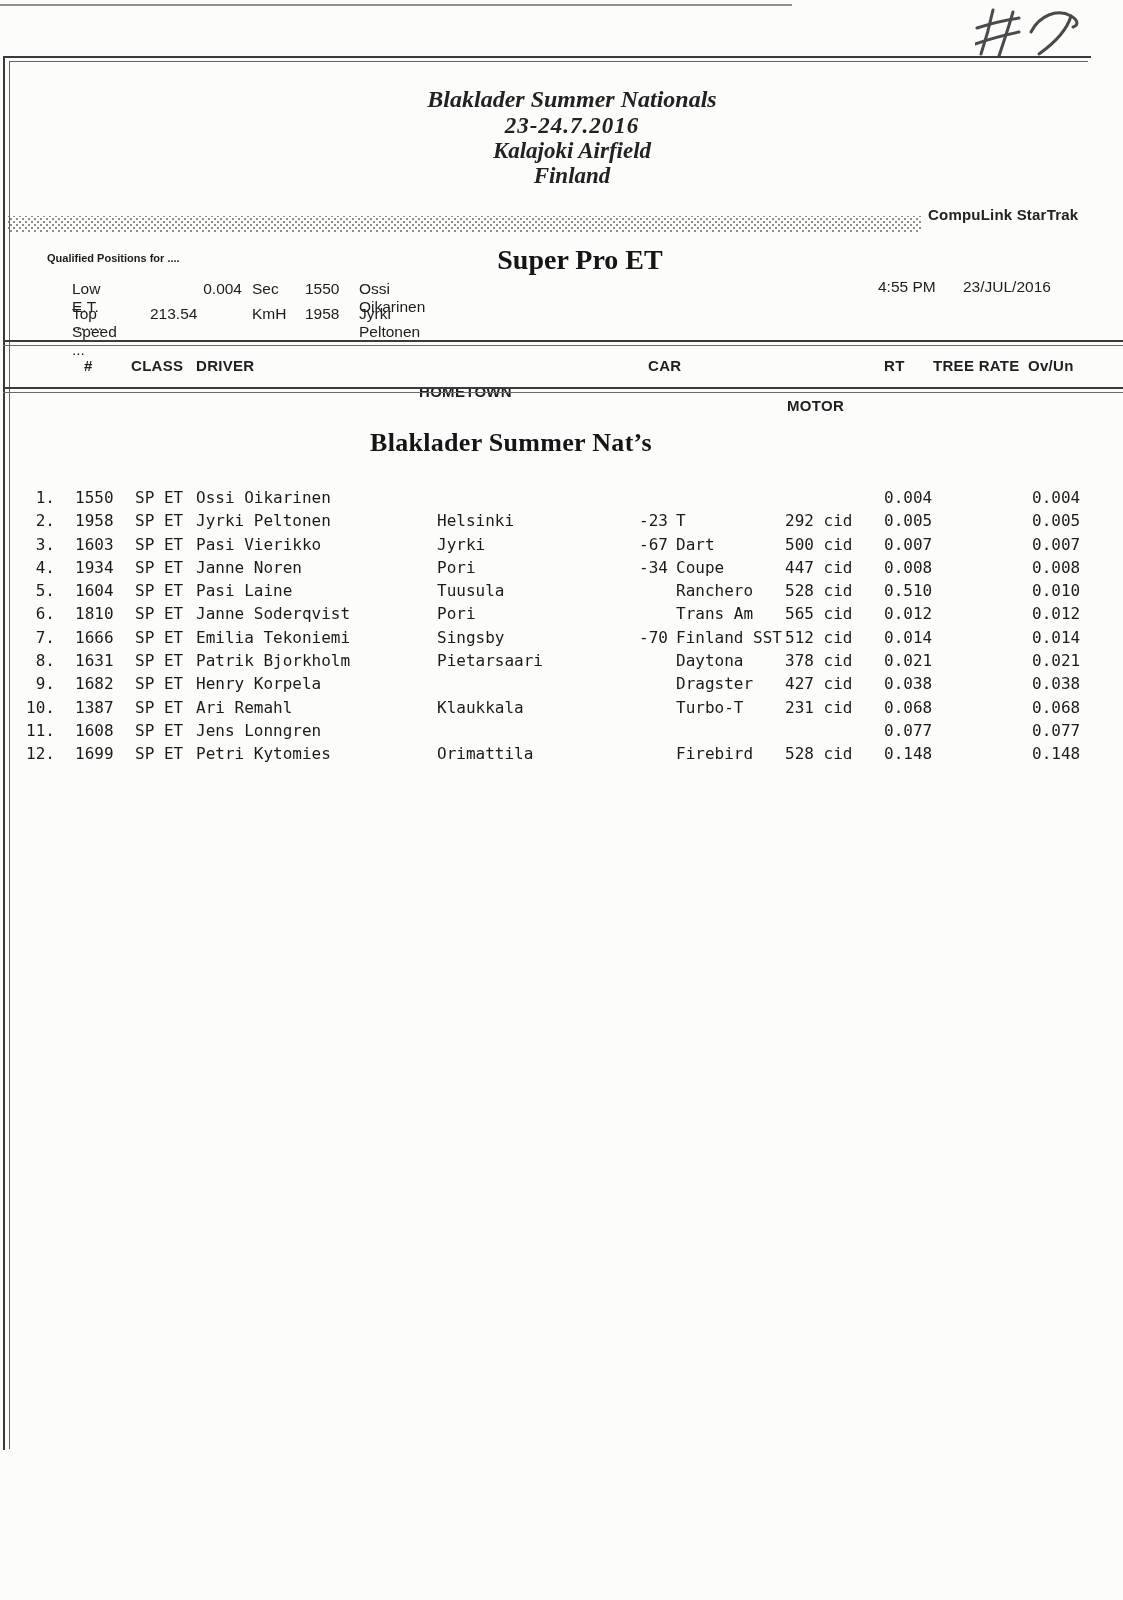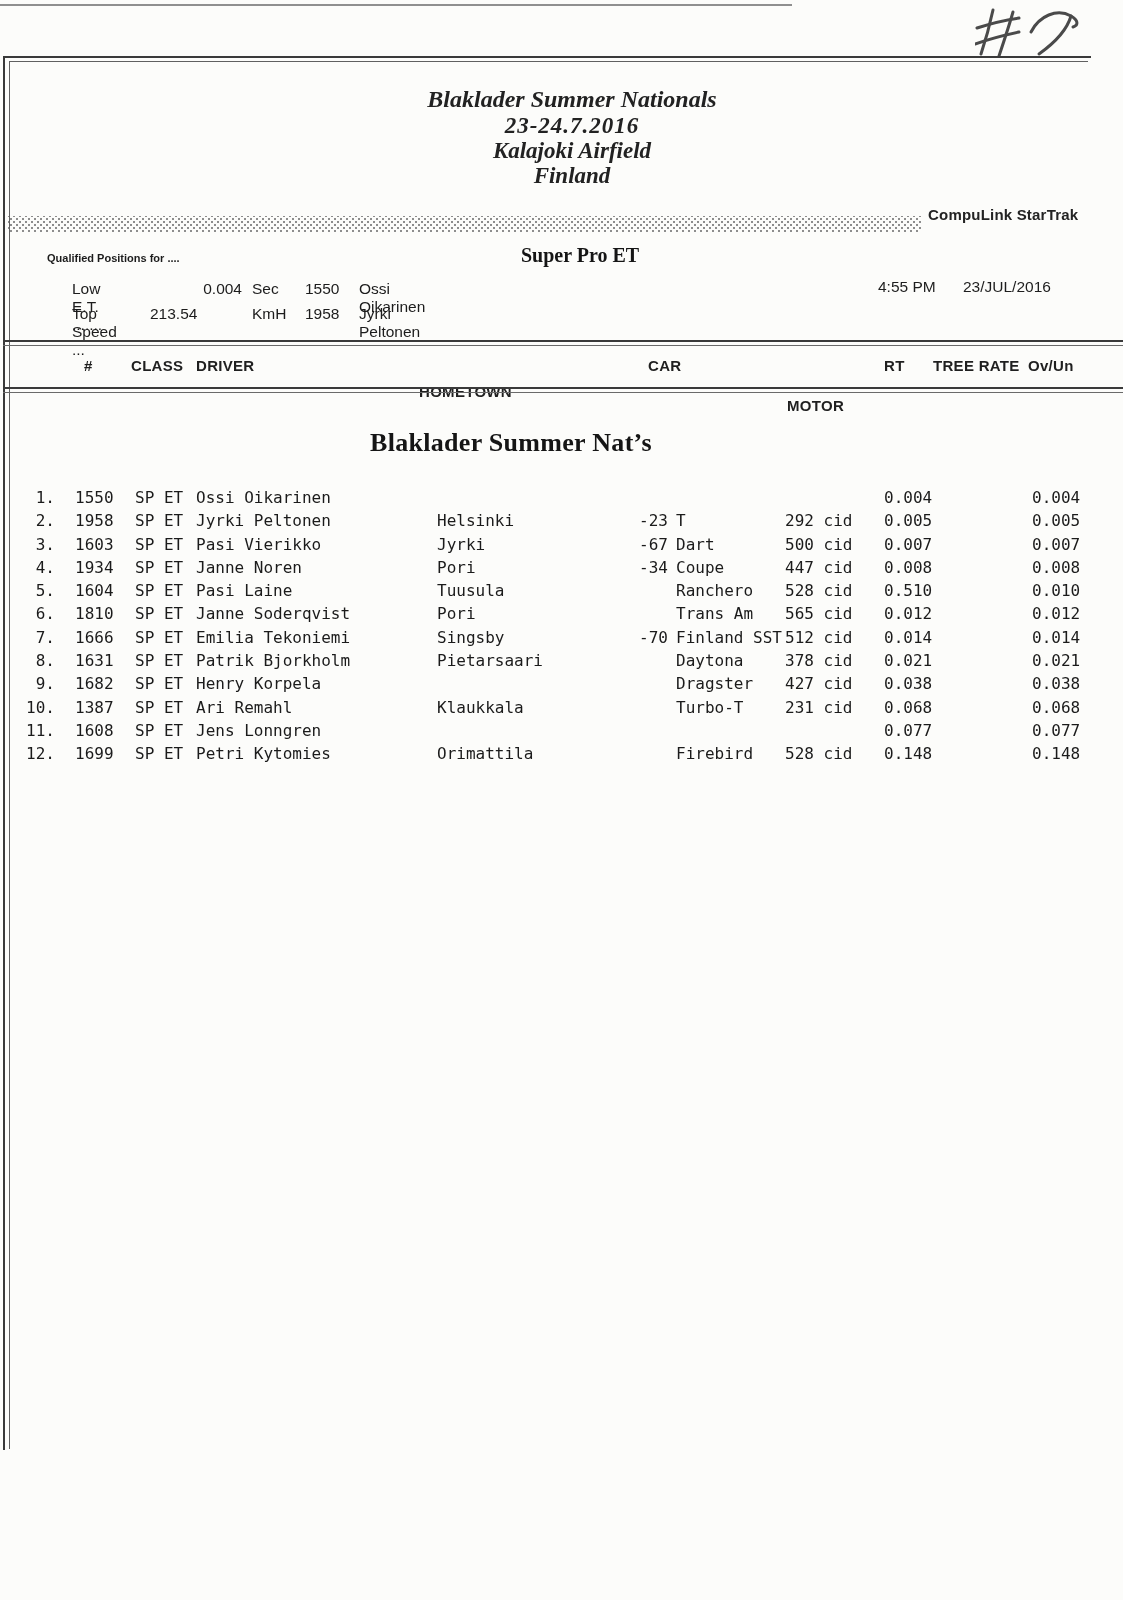--- a/index.html
+++ b/index.html
@@ -31,21 +31,21 @@
   
   .event-line{left:0;width:1144px;text-align:center;font-style:italic;font-weight:600;color:#222;}
   .ev1{top:86px;font-size:24px;}
   .ev2{top:113px;font-size:23px;letter-spacing:1px;}
   .ev3{top:138px;font-size:23px;}
   .ev4{top:163px;font-size:23px;}
 
   
   .q-head{left:47px;top:252px;font-size:11px;font-weight:700;color:#1c1c1c;}
   .q-line{font-size:15.5px;font-weight:500;color:#1c1c1c;}
-  .class-title{left:580px;top:244px;transform:translateX(-50%);font-size:20px;font-weight:700;color:#151515;}
+  .class-title{left:580px;top:244px;transform:translateX(-50%);font-size:28px;font-weight:700;color:#151515;}
   .q-time{left:878px;top:278px;font-size:15.5px;font-weight:500;}
   .q-date{left:963px;top:278px;font-size:15.5px;font-weight:500;}
 
   
   .hr-a1{left:3px;top:340px;width:1120px;height:2px;background:#3a3a3a;}
   .hr-a2{left:3px;top:345px;width:1120px;height:1px;background:#6a6a6a;}
   .hr-b1{left:3px;top:387px;width:1120px;height:2px;background:#3a3a3a;}
   .hr-b2{left:3px;top:392px;width:1120px;height:1px;background:#6a6a6a;}
 
   

